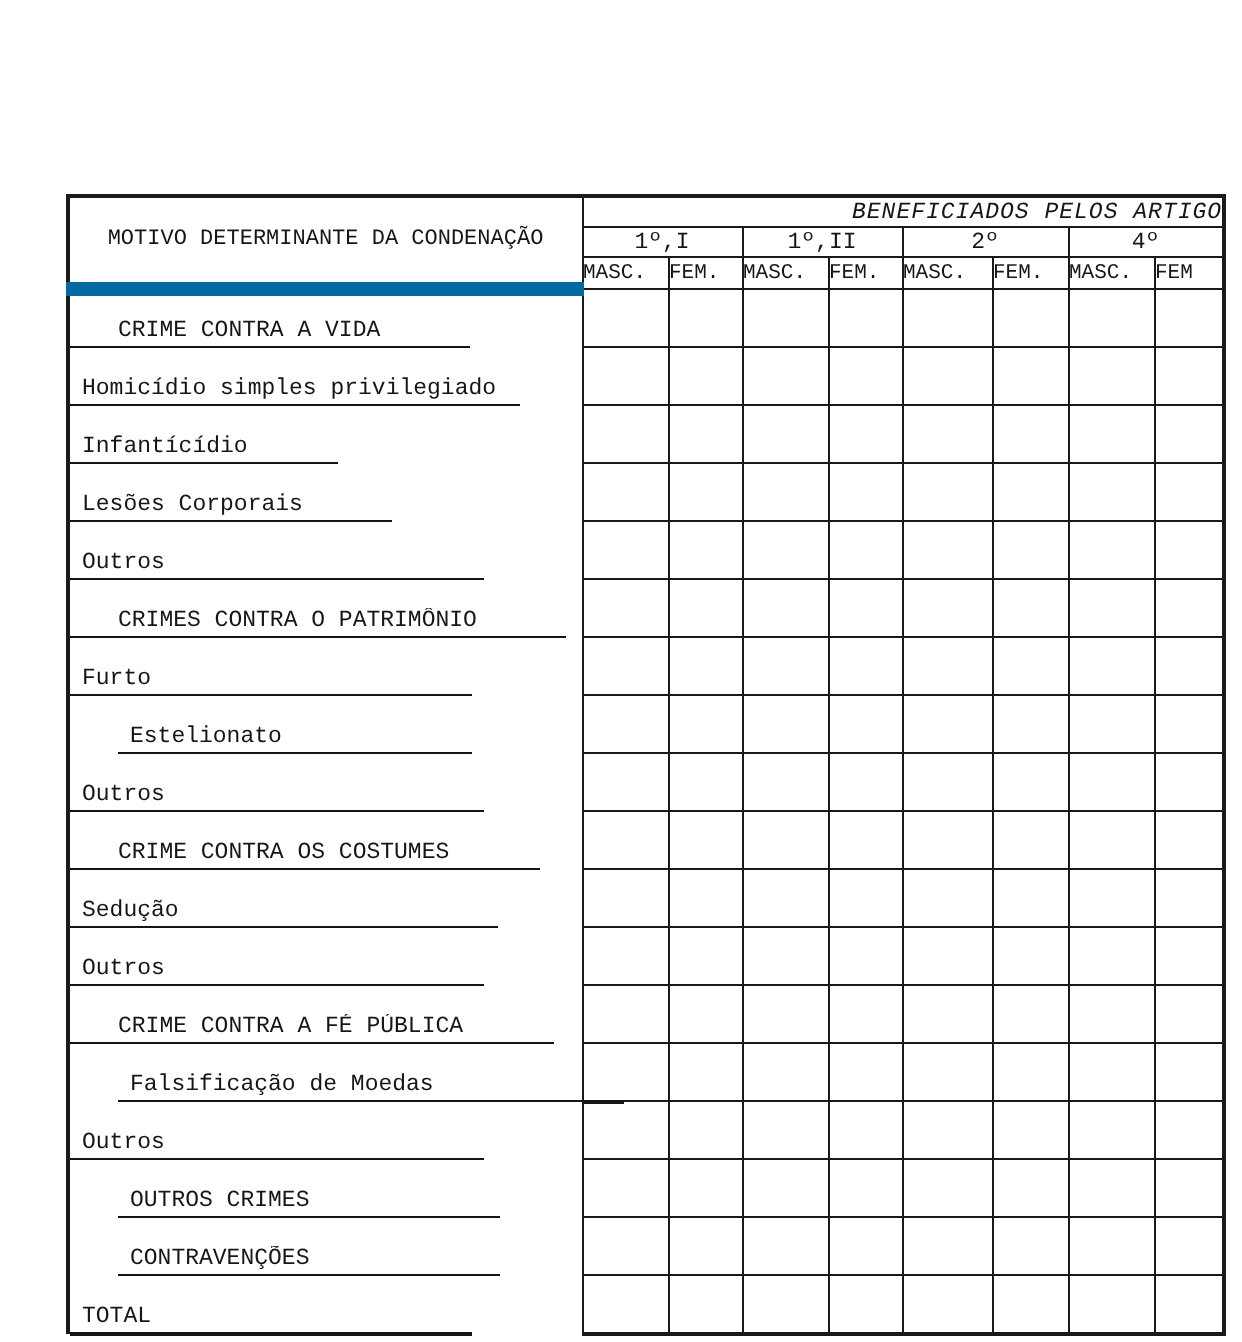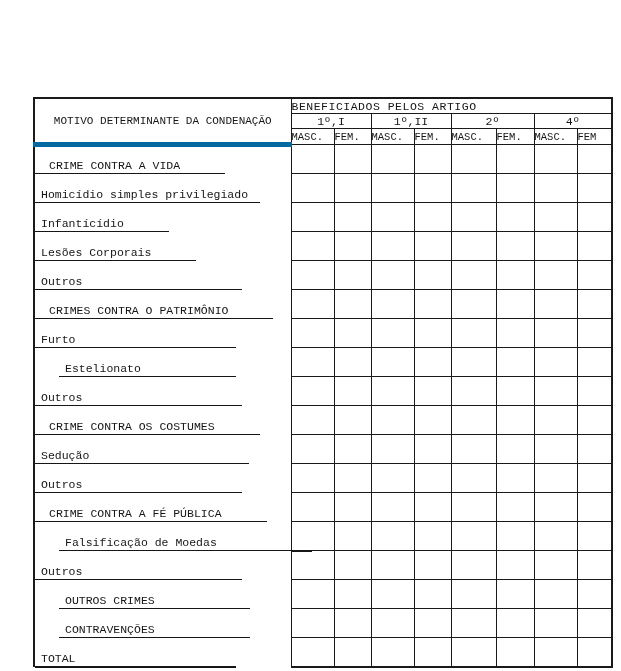--- a/index.html
+++ b/index.html
@@ -27,28 +27,28 @@
     border-left:2px solid #1a1a1a;
     border-right:2px solid #1a1a1a;
   }
   td,th{
     padding:0;margin:0;font-weight:normal;
     border:1px solid #1a1a1a;
     background:#fff;
   }
   
   th.corner{
-    border-bottom:5px solid #0369a1;
+    border-bottom:7px solid #0369a1;
     font-size:11px;letter-spacing:0px;
     text-align:center;vertical-align:middle;
     white-space:nowrap;
   }
   th.group{
     height:14px;font-size:11.5px;letter-spacing:0.5px;
-    text-align:left;vertical-align:middle;white-space:nowrap;
+    text-align:right;vertical-align:middle;white-space:nowrap;font-style:italic;
   }
   th.article{
     height:14px;font-size:11.5px;text-align:center;
     vertical-align:middle;white-space:nowrap;
   }
   th.article .u{border-bottom:1px solid #1a1a1a;padding:0 3px 0 3px;margin-top:44px;}
   th.sex{
     height:15px;font-size:10.5px;text-align:left;
     vertical-align:middle;white-space:nowrap;overflow:hidden;
   }
@@ -62,21 +62,21 @@
   td.cell{background:#fff;}
   tr.data-row:last-child td.cell{border-bottom:2px solid #1a1a1a;}
   .row-label{
     position:absolute;left:0;bottom:-1px;
     display:inline-block;max-width:253px;
     white-space:nowrap;overflow:hidden;
     border-bottom:2px solid #161616;
     font-size:11.5px;line-height:14px;letter-spacing:0px;
     padding-left:6px;
   }
-  .sec .row-label{padding-left:14px;margin-top:16px;}
+  .sec .row-label{padding-left:24px;margin-top:16px;}
   .u-s .row-label{padding-right:12px;}
   .u-m .row-label{padding-right:45px;}
   .u-l .row-label{padding-right:95px;margin-left:24px;}
   .u-x .row-label{padding-right:160px;}
 </style>
 </head>
 <body>
 
 <div class="page">
 

